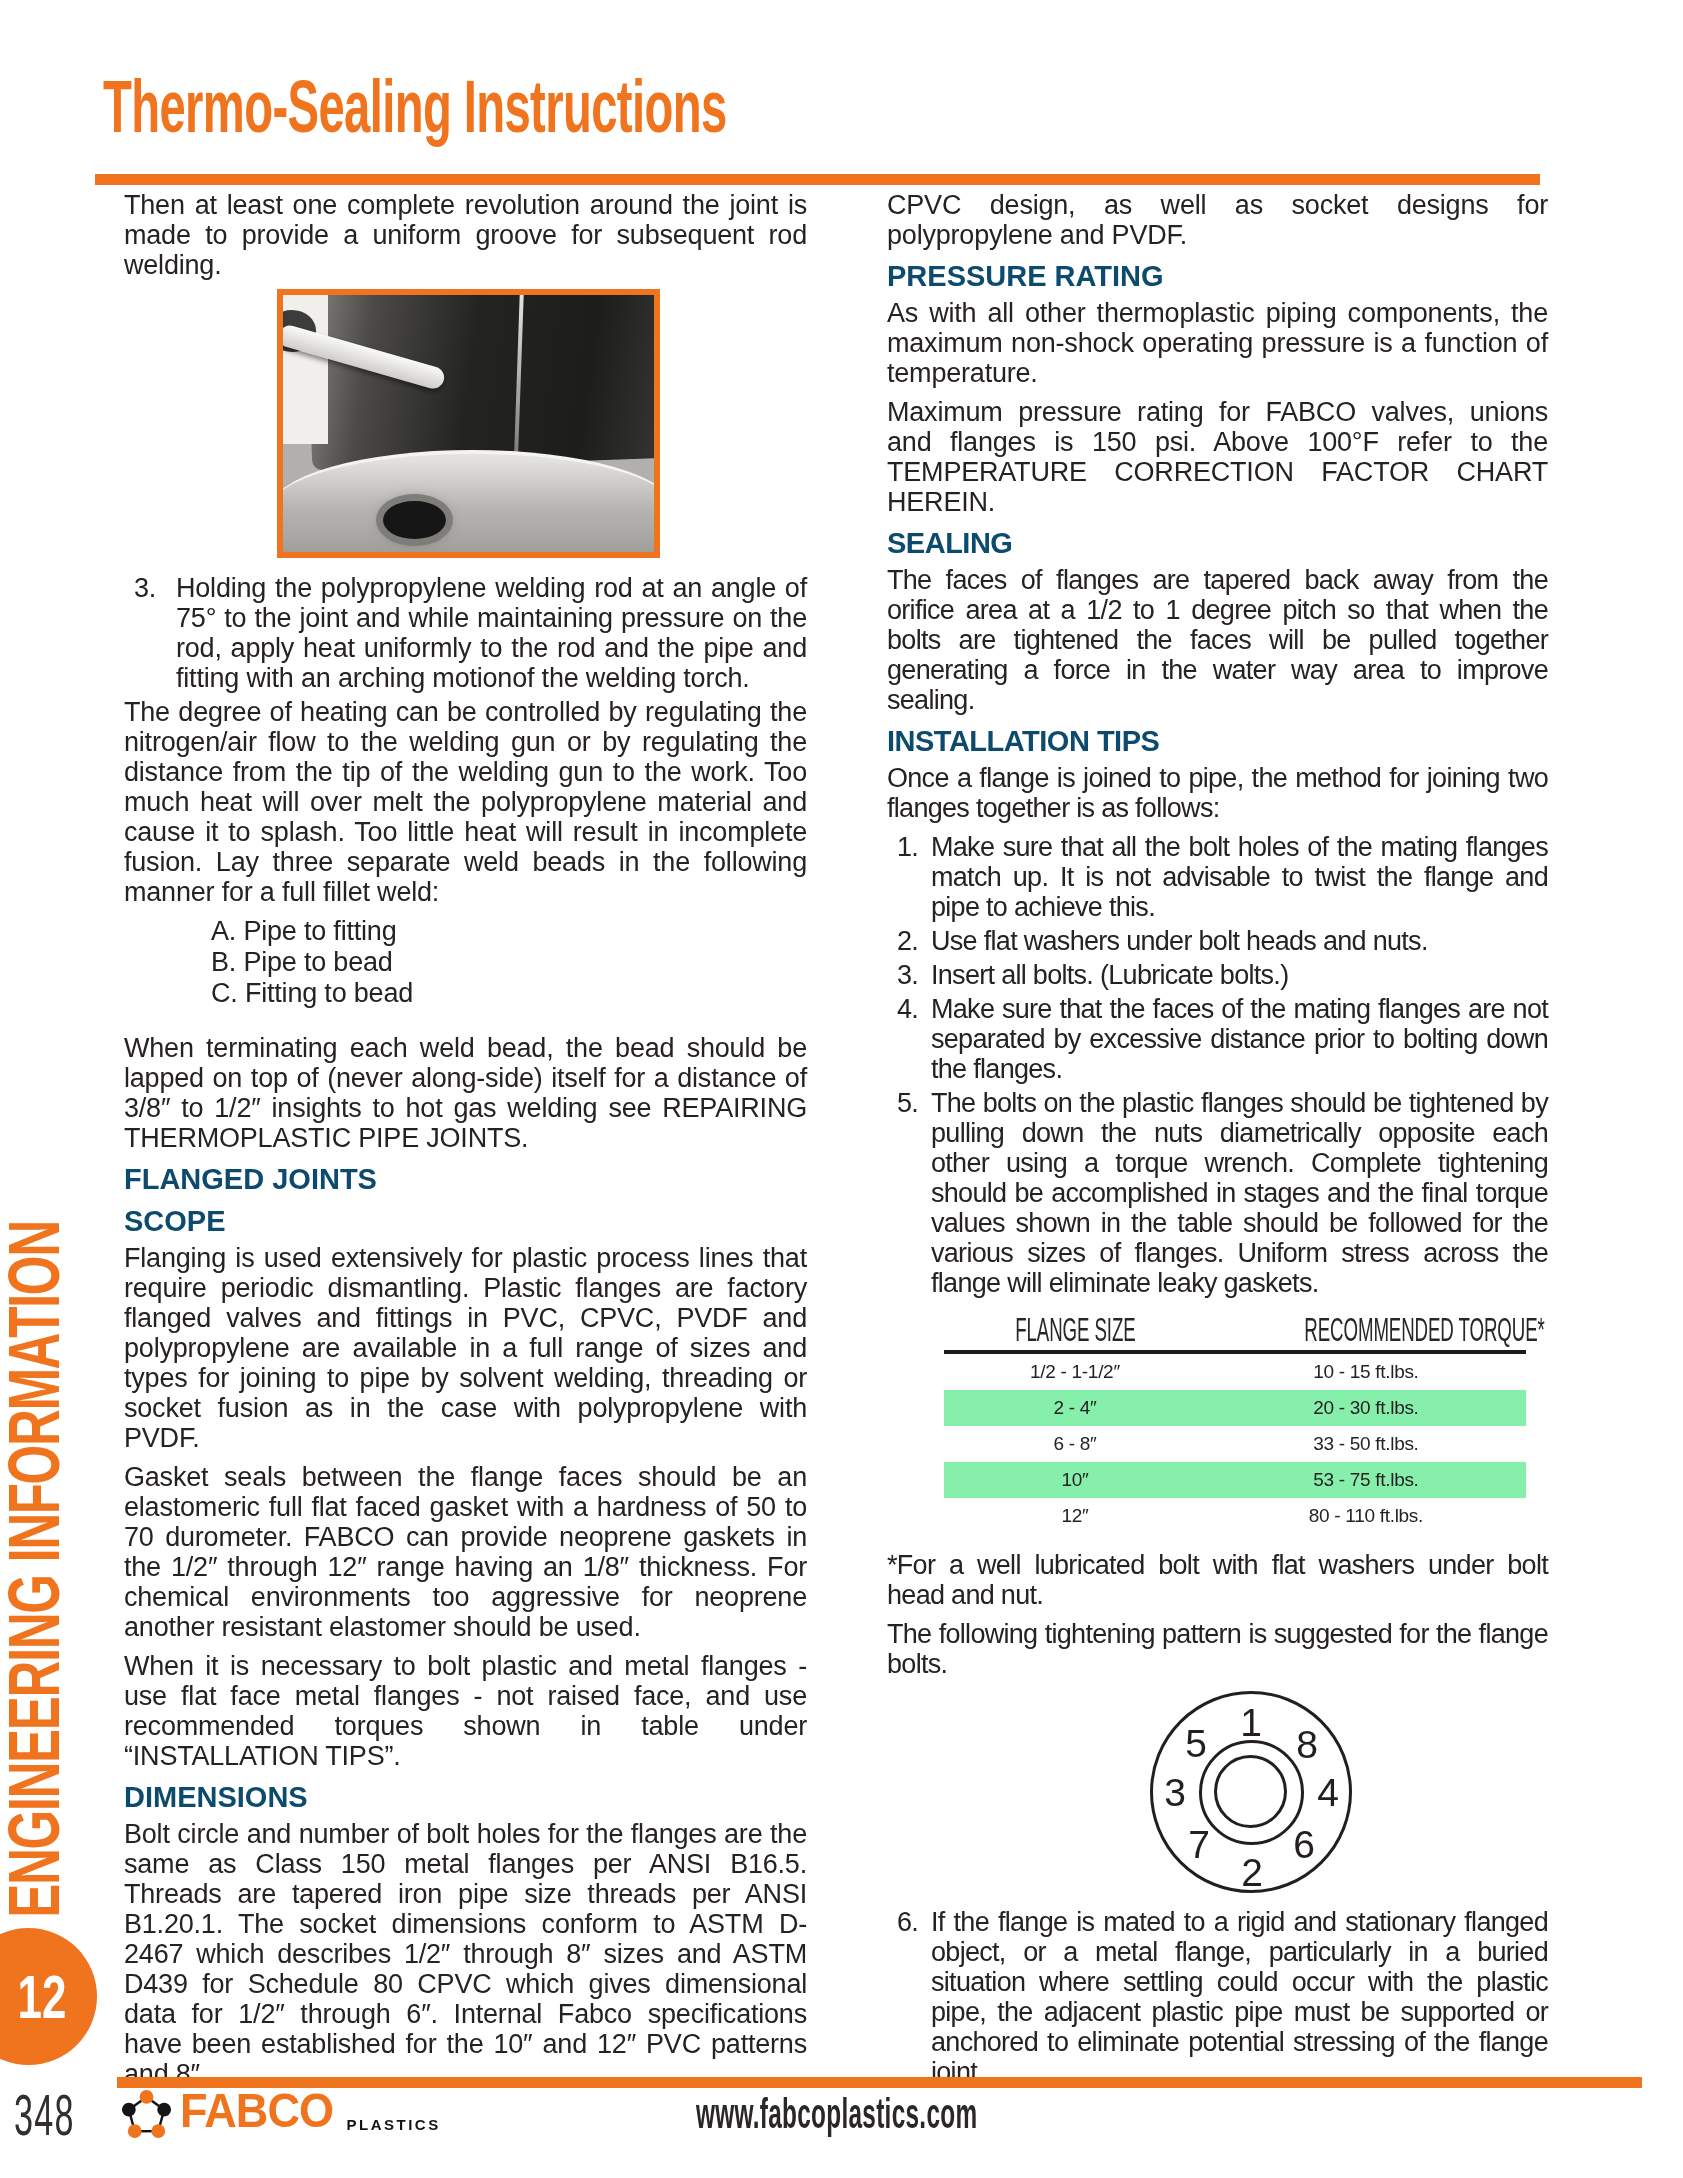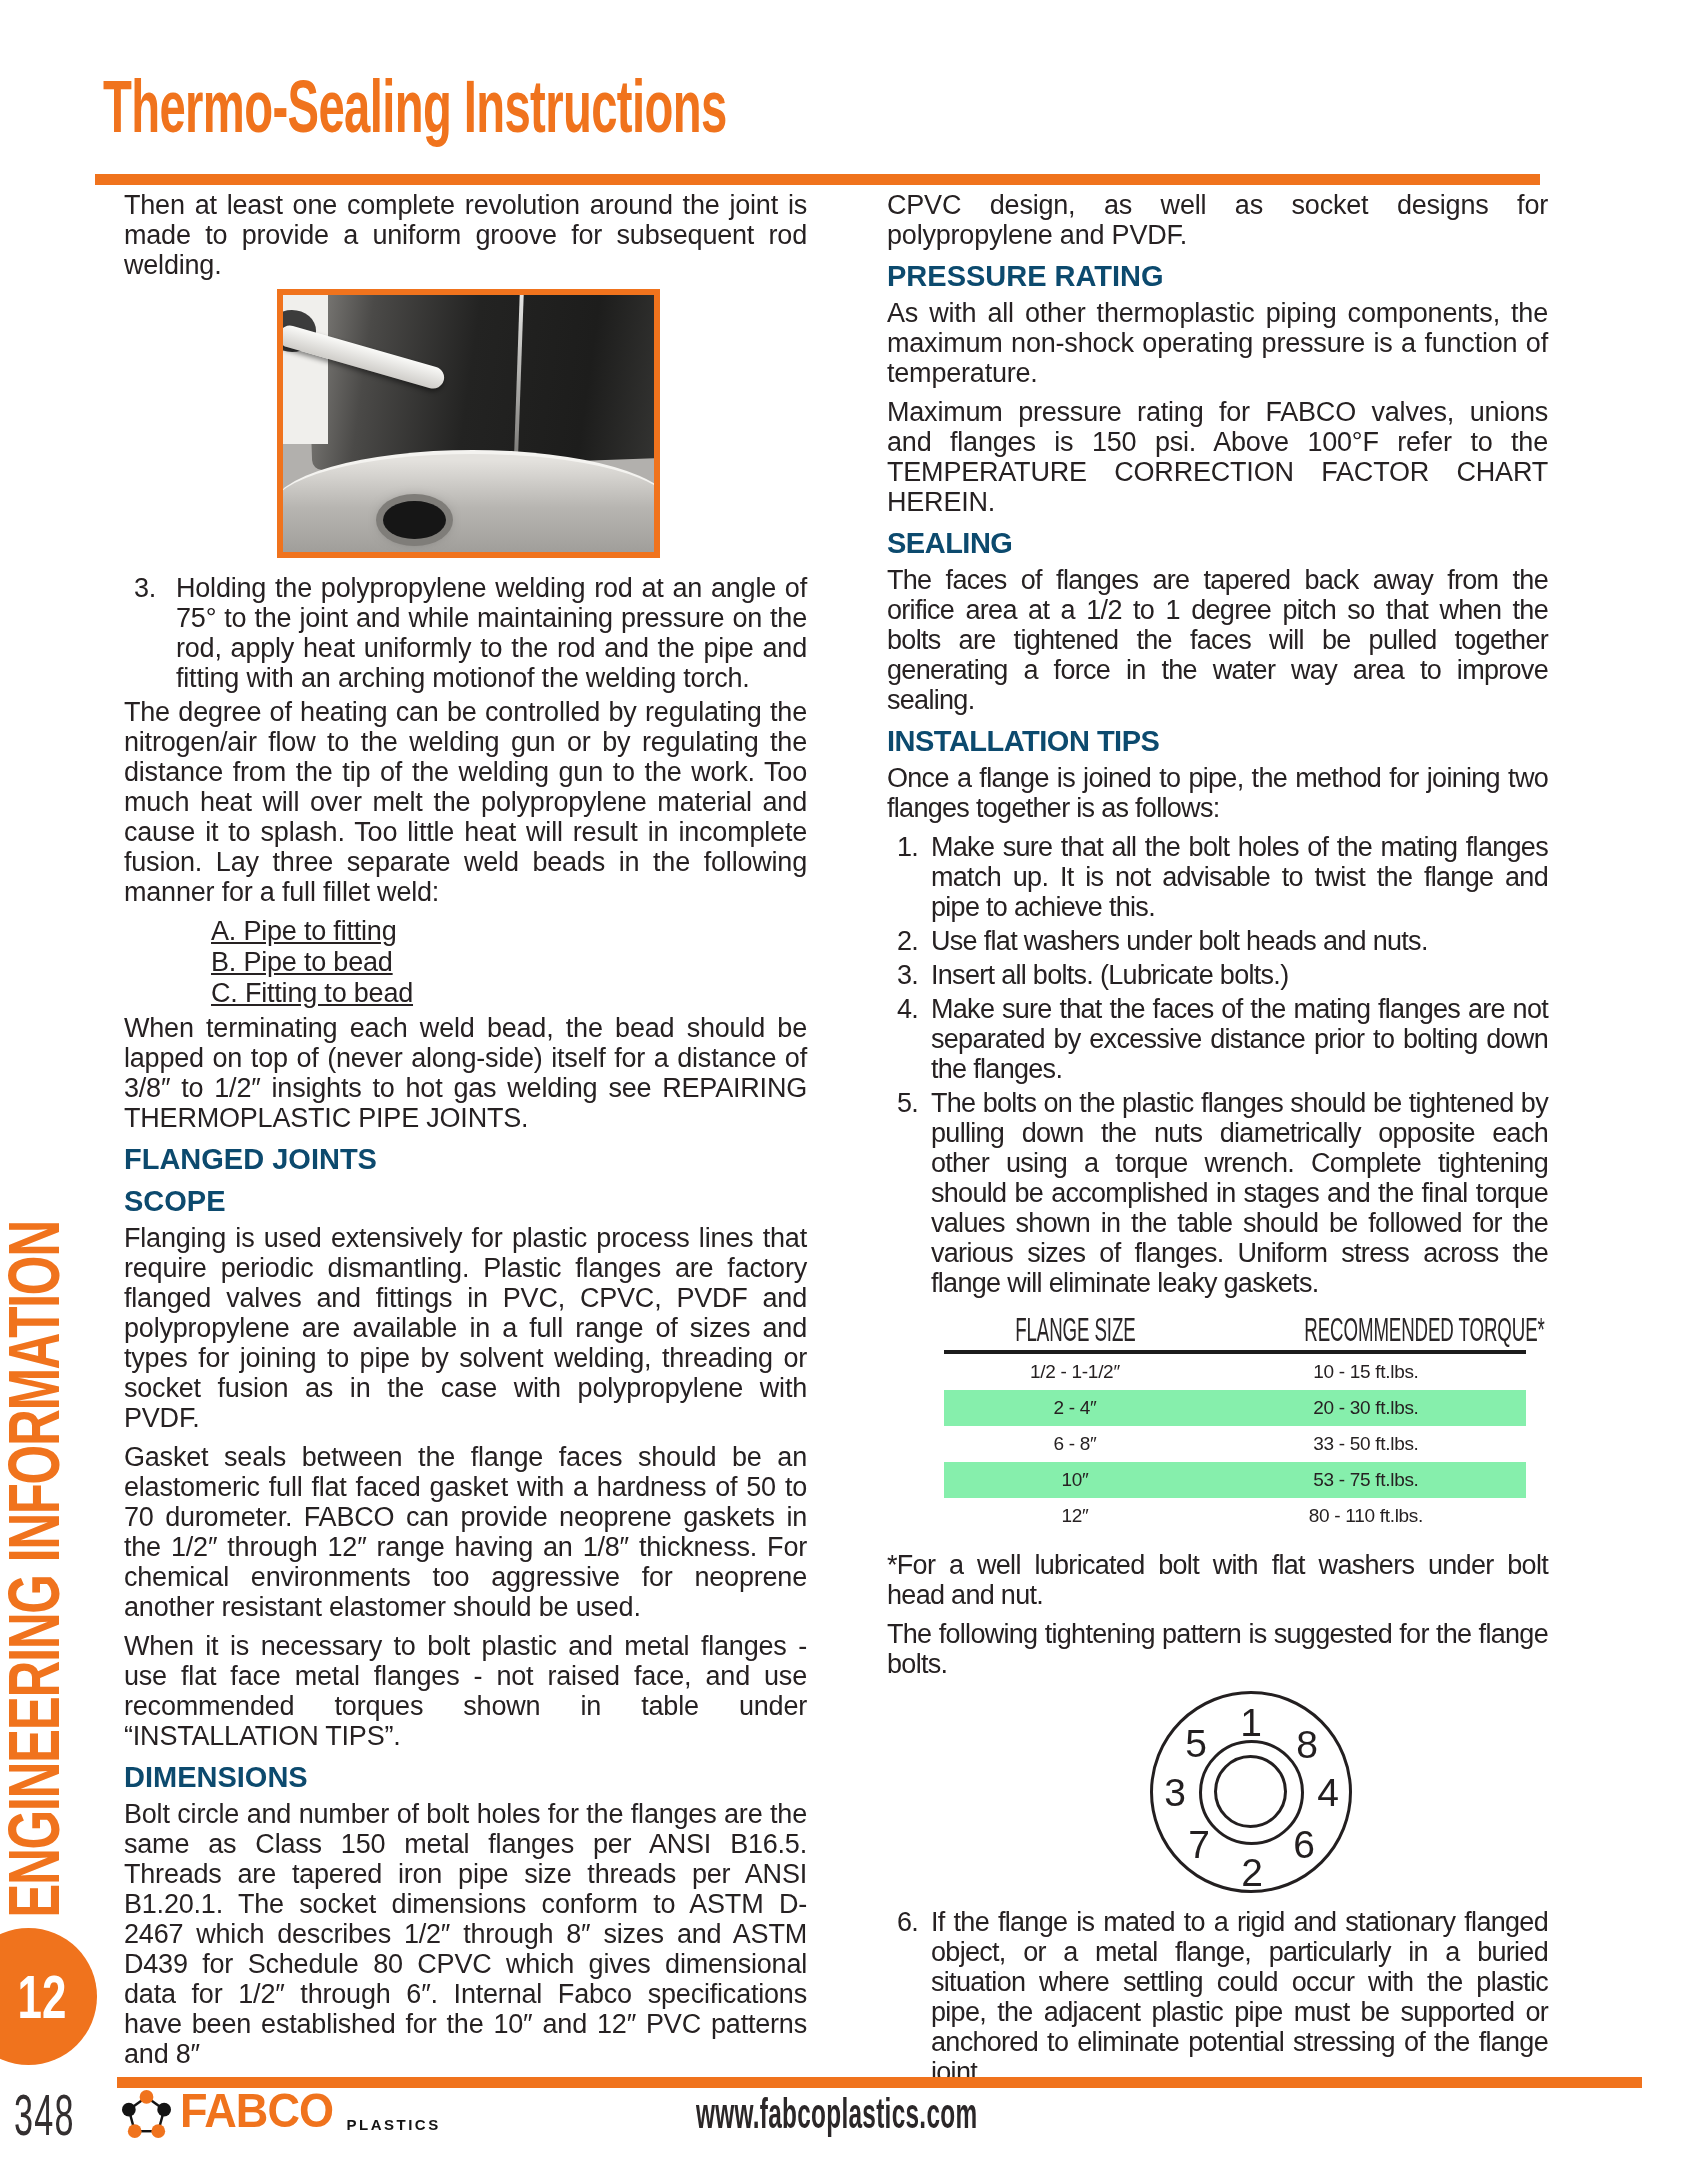--- a/index.html
+++ b/index.html
@@ -32,21 +32,21 @@
   .ph-seam{left:63%;top:-2%;width:4px;height:64%;background:linear-gradient(#e8e8e6,#7e7d7a);transform:rotate(2deg);}
   .ph-rod{left:-2%;top:20%;width:46%;height:22px;background:linear-gradient(#fafaf8,#cfcdc9);border-radius:12px;transform:rotate(16deg);box-shadow:0 3px 5px rgba(0,0,0,.45);}
   .ph-flange{left:-3%;bottom:-14%;width:108%;height:52%;background:linear-gradient(#e4e2de 4%,#b7b5b1 40%,#8e8c88 100%);border-radius:50% 50% 0 0/42% 42% 0 0;border-top:4px solid #f4f3f0;}
   .ph-bolt{left:27%;bottom:5%;width:17%;height:15%;background:#161616;border-radius:50%;box-shadow:0 0 0 7px #7f7d79,0 0 14px rgba(0,0,0,.5);}
 
   
   .step{display:flex;margin:0 0 4px;}
   .step .num{flex:none;width:34px;padding-left:10px;box-sizing:content-box;}
   .step .txt{flex:1;text-align:justify;}
   .step3 .num{width:42px;padding-left:10px;}
-  .abc-list{margin:0 0 4px 87px;line-height:31px;text-decoration:underline;}
+  .abc-list{margin:0 0 24px 87px;line-height:31px;}
 
   
   .torque{margin:14px 0 16px 57px;width:582px;}
   .t-head{display:grid;grid-template-columns:45% 55%;border-bottom:4px solid #1c1c1c;padding-bottom:4px;}
   .t-head .th{text-align:center;font-size:34px;line-height:34px;color:#2a2627;}
   .t-head .th span{display:inline-block;transform:scaleX(0.55);white-space:nowrap;}
   .t-row{display:grid;grid-template-columns:45% 55%;height:36px;align-items:center;font-size:19px;}
   .t-row div{text-align:center;letter-spacing:-0.3px;}
   .t-row.shaded{background:#86efac;}
 

